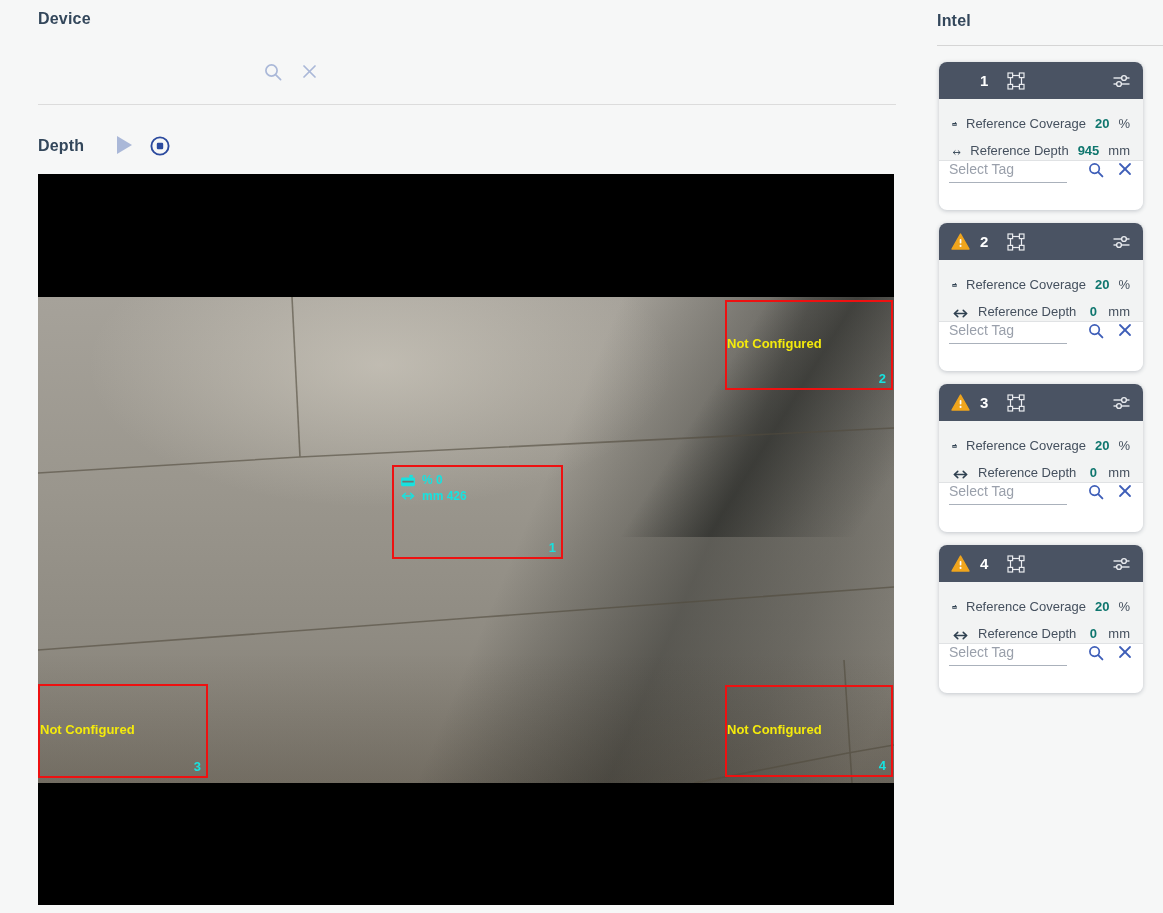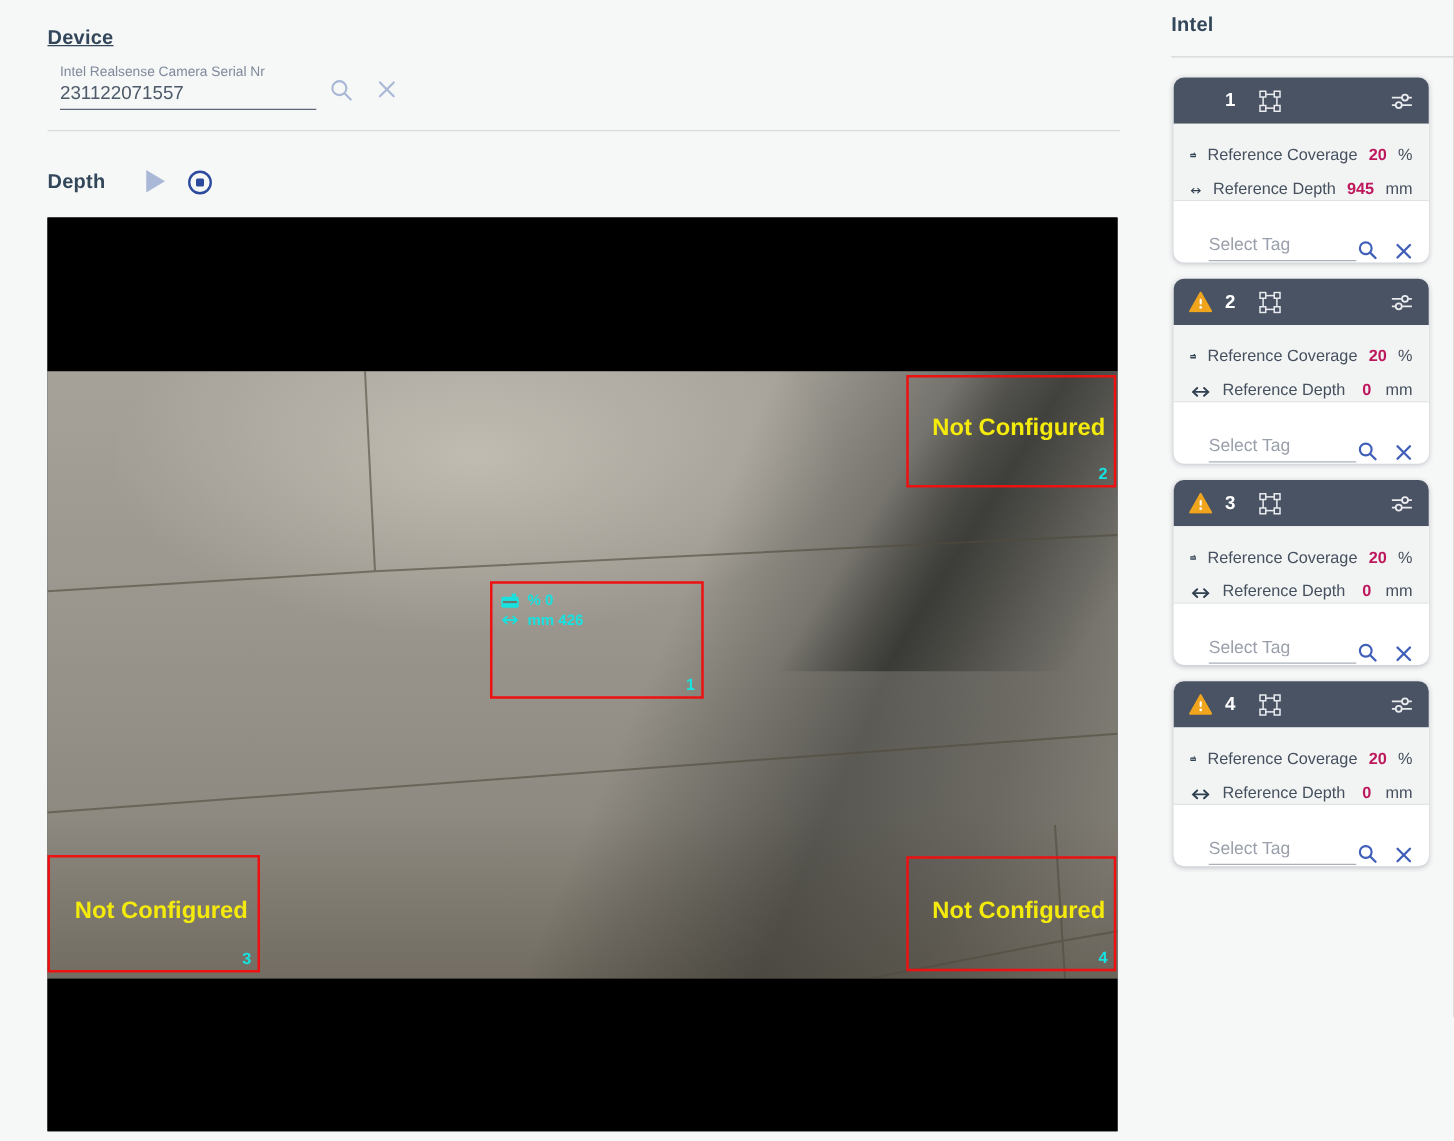--- a/index.html
+++ b/index.html
@@ -2,21 +2,21 @@
 <html><head>
 <meta charset="utf-8">
 <style>
   html,body{margin:0;padding:0;}
   body{font-family:"Liberation Sans", sans-serif; background:#f6f7f7;}
   .app{position:relative;width:1163px;height:913px;overflow:hidden;background:#f6f7f7;}
 
   .h-title{position:absolute;font-size:16px;font-weight:bold;color:#33475b;letter-spacing:.2px;}
 
   
-  .device-title{left:38px;top:22px;text-decoration:underline;}
+  .device-title{left:38px;top:10px;}
   .serial-field{position:absolute;left:48px;top:52px;width:205px;}
   .serial-label{font-size:11px;color:#7f8a9b;display:block;margin-bottom:1px;}
   .serial-input{width:100%;border:none;border-bottom:1px solid #5c6878;background:transparent;
     font-family:"Liberation Sans",sans-serif;font-size:15px;color:#4d5a6a;padding:1px 0 4px 0;outline:none;}
   .dev-search{position:absolute;left:262px;top:61px;}
   .dev-clear{position:absolute;left:300px;top:62px;}
   .icon-btn{display:inline-block;cursor:pointer;line-height:0;}
 
   .divider-main{position:absolute;left:38px;top:104px;width:858px;height:1px;background:#dcdcdc;}
 
@@ -37,61 +37,57 @@
       linear-gradient(113deg, transparent 55%, rgba(24,26,24,0.16) 61%, rgba(24,26,24,0.45) 73%, rgba(24,26,24,0.30) 85%, rgba(24,26,24,0.10) 96%),
       linear-gradient(180deg, #a6a29a 0%, #9a968d 40%, #8f8b82 70%, #827c71 100%);}
   .photo::before{content:"";position:absolute;right:0;top:0;width:340px;height:240px;
     background:linear-gradient(122deg, transparent 44%, rgba(22,24,22,0.5) 62%, rgba(22,24,22,0.18) 80%, transparent 92%);}
   .photo::after{content:"";position:absolute;left:0;right:0;bottom:0;height:130px;
     background:linear-gradient(rgba(0,0,0,0), rgba(42,38,30,0.18));}
   .seams{position:absolute;left:0;top:0;}
 
   .region-box{position:absolute;border:2px solid #ee1111;box-sizing:border-box;cursor:pointer;}
   .region-num{position:absolute;right:5px;bottom:2px;font-size:13px;font-weight:bold;color:#17e2df;}
-  .not-configured{position:absolute;left:12px;right:0;top:50%;transform:translateY(-58%);
-    text-align:center;font-size:19px;font-weight:bold;color:#f4ea0c;}
+  .not-configured{position:absolute;left:0;right:0;top:50%;transform:translateY(-58%);
+    font-size:13px;font-weight:bold;color:#f4ea0c;}
   .r1-stats{position:absolute;left:6px;top:5px;color:#17e2df;font-size:12px;font-weight:bold;}
   .r1-row{display:flex;align-items:center;gap:6px;height:16px;}
 
   
   .region-title{left:937px;top:12px;}
   .divider-region{position:absolute;left:937px;top:45px;width:226px;height:1px;background:#d5d5d5;}
 
   .card{position:absolute;left:939px;width:204px;height:148px;background:#fff;border-radius:8px;
     box-shadow:0 1px 4px rgba(40,50,70,0.25);}
   .card-header{height:37px;background:#4a5363;border-radius:8px 8px 0 0;display:flex;align-items:center;
     padding:0 12px;color:#fff;}
   .warn-slot{width:19px;height:17px;margin-right:10px;line-height:0;}
   .warn-slot.hidden{visibility:hidden;}
   .card-num{font-size:15px;font-weight:bold;}
   .transform-btn{margin-left:19px;line-height:0;cursor:pointer;}
   .sliders-btn{margin-left:auto;line-height:0;cursor:pointer;}
   .card-stats{height:62px;background:#f2f3f3;border-bottom:1px solid #e0e2e4;box-sizing:border-box;padding:5px 13px 0 13px;}
   .stat-row{display:flex;align-items:flex-end;height:27px;font-size:13px;color:#45505e;gap:9px;}
   .stat-label{flex:none;}
-  .stat-value{font-weight:bold;color:#be185d;margin-left:auto;}
+  .stat-value{font-weight:bold;color:#0f766e;margin-left:auto;}
   .stat-unit{width:24px;text-align:right;}
-  .card-select{height:48px;display:flex;align-items:flex-end;padding:0 28px;background:#fff;border-radius:0 0 8px 8px;}
+  .card-select{height:48px;display:flex;align-items:flex-start;padding:0 10px;background:#fff;border-radius:0 0 8px 8px;}
   .tag-input{width:118px;border:none;border-bottom:1px solid #aab1bb;background:transparent;outline:none;
     font-family:"Liberation Sans",sans-serif;font-size:14px;color:#4d5a6a;padding:0 0 5px 0;}
   .tag-input::placeholder{color:#9aa0ab;}
   .card-select .icon-btn{margin-left:12px;}
   .card-select .icon-btn.first{margin-left:auto;}
 </style>
 </head>
 <body>
 
 <div class="app">
 
   <div class="h-title device-title">Device</div>
 
-  <div class="serial-field">
-    <span class="serial-label">Intel Realsense Camera Serial Nr</span>
-    <input class="serial-input" type="text" value="231122071557" style="">
-  </div>
 
   <span class="icon-btn dev-search">
     <svg width="22" height="22" viewBox="0 0 22 22">
         <circle cx="9.5" cy="9.5" r="5.6" fill="none" stroke="#aab8d8" stroke-width="1.7"></circle>
         <line x1="13.8" y1="13.8" x2="18.6" y2="18.6" stroke="#aab8d8" stroke-width="1.7" stroke-linecap="round"></line>
       </svg>
   </span>
   <span class="icon-btn dev-clear">
     <svg width="19" height="19" viewBox="0 0 19 19">
         <line x1="4" y1="4" x2="15" y2="15" stroke="#aab8d8" stroke-width="1.7" stroke-linecap="round"></line>

